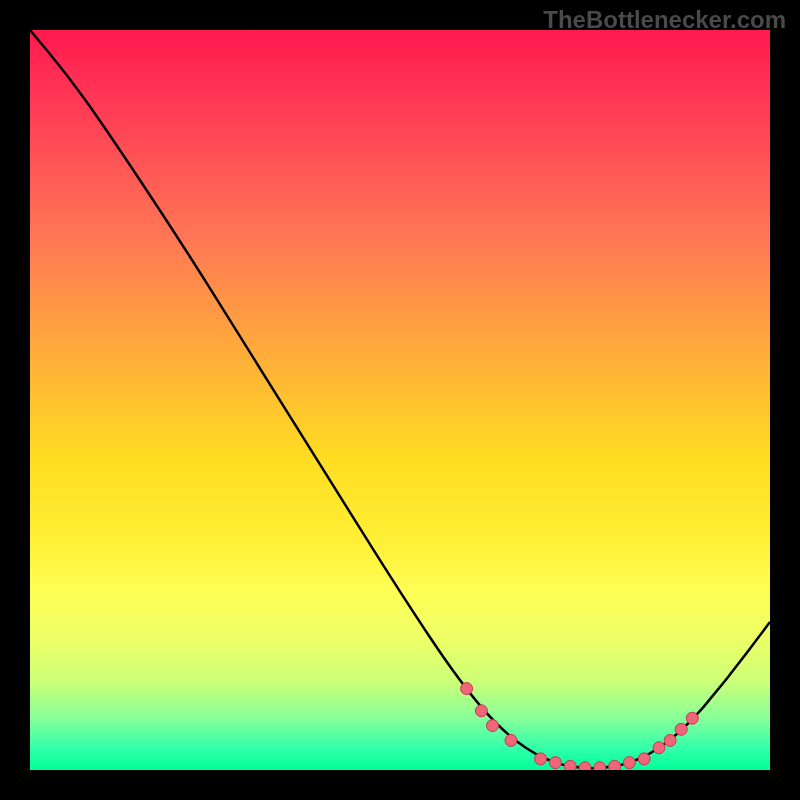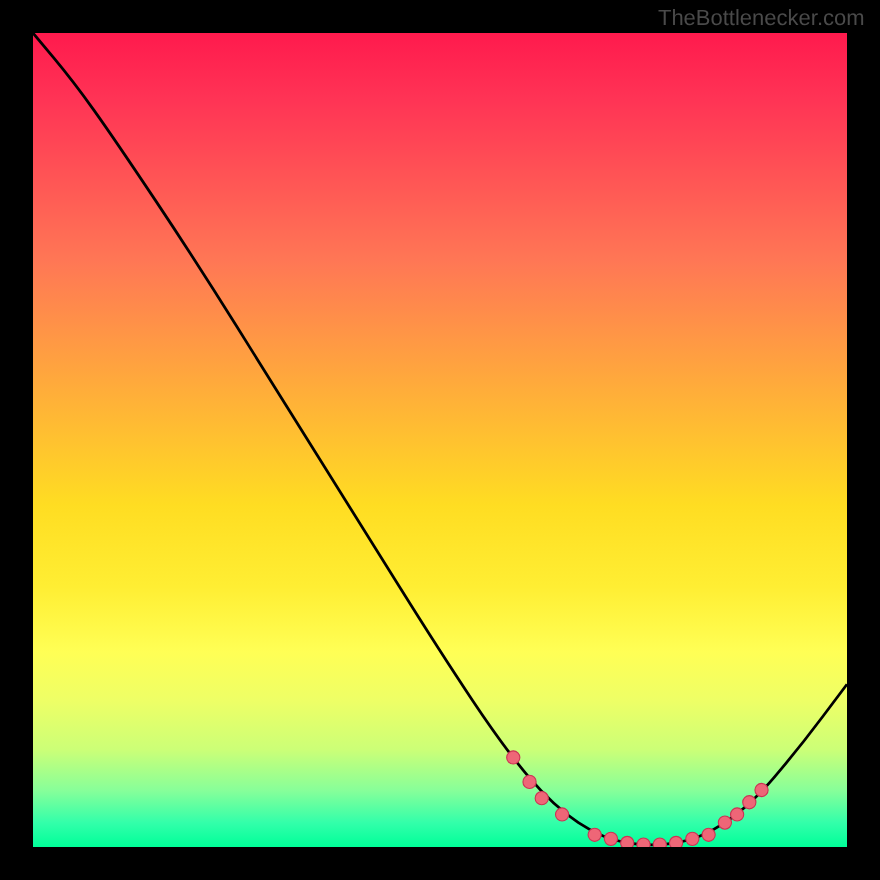--- a/index.html
+++ b/index.html
@@ -8,22 +8,22 @@
     height: 800px;
     background: #000;
     position: relative;
     font-family: Arial, sans-serif;
   }
   .watermark {
     position: absolute;
     top: 6px;
     right: 14px;
     color: #4a4a4a;
-    font-size: 20px;
-    font-weight: 400;
+    font-size: 24px;
+    font-weight: 700;
     z-index: 10;
   }
   .plot-area {
     position: absolute;
     left: 30px;
     top: 30px;
     width: 740px;
     height: 740px;
     background: linear-gradient(to bottom,
       #ff1a4d 0%,

